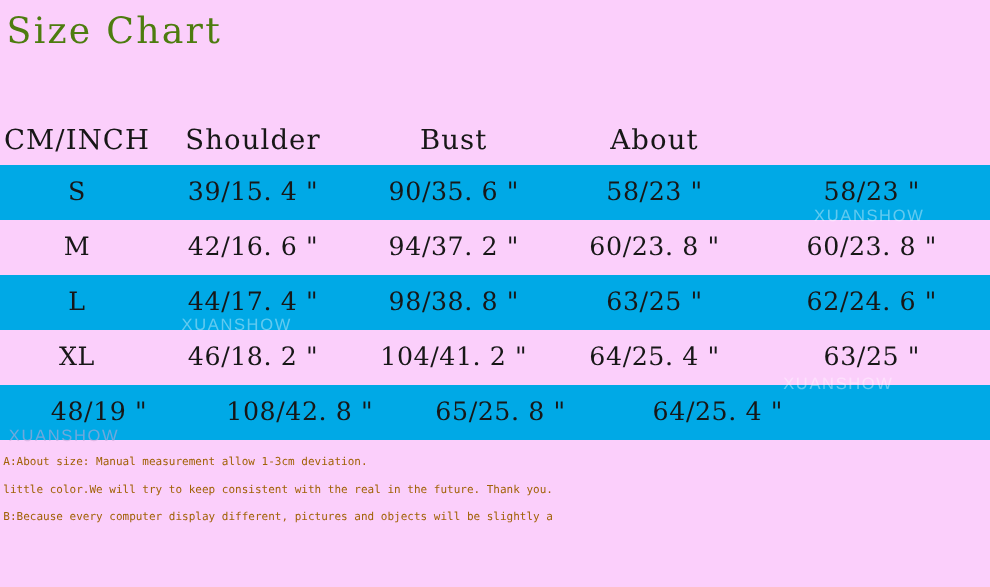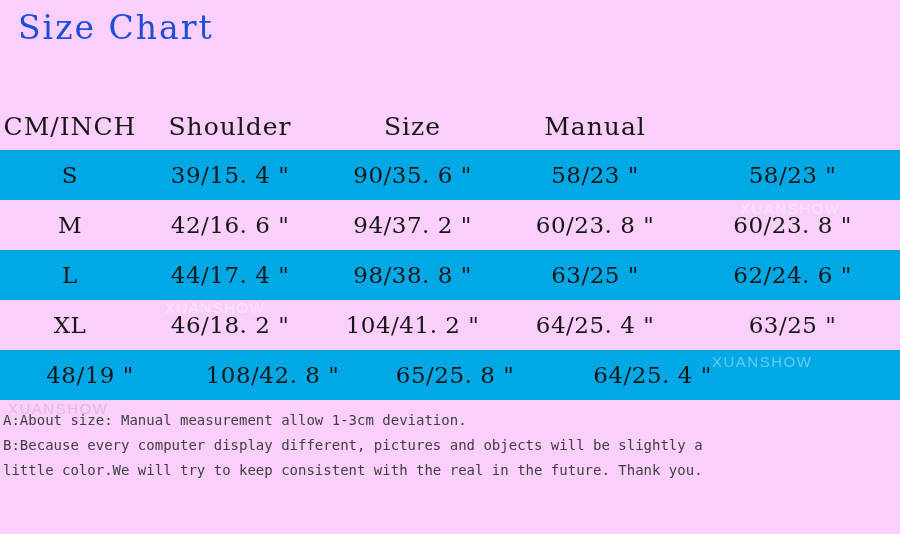--- a/index.html
+++ b/index.html
@@ -19,26 +19,26 @@
     position: relative;
     width: 900px;
     height: 534px;
     background: #fbcffb;
     overflow: hidden;
   }
 
   
   .title {
     position: absolute;
-    left: 18px;
+    left: 6px;
     top: 8px;
     font-family: "DejaVu Serif", "Liberation Serif", serif;
     font-size: 33px;
     letter-spacing: 2px;
-    color: #1d4ed8;
+    color: #4d7c0f;
     white-space: nowrap;
   }
 
   
   .table {
     position: absolute;
     left: 0;
     top: 103px;
     width: 796px;
   }
@@ -85,59 +85,58 @@
 
   
   .notes {
     position: absolute;
     left: 3px;
     top: 408px;
     width: 894px;
   }
   .note {
     font-family: "DejaVu Sans Mono", "Liberation Mono", monospace;
-    font-size: 14px;
+    font-size: 10px;
     line-height: 25px;
-    color: #404040;
+    color: #a16207;
     letter-spacing: 0px;
     white-space: nowrap;
   }
 
   
   .watermark {
     position: absolute;
     font-family: "Liberation Sans", "DejaVu Sans", sans-serif;
     font-size: 15px;
     letter-spacing: 1.5px;
     color: #ffffff;
     opacity: 0.38;
     pointer-events: none;
     white-space: nowrap;
     font-weight: 400;
-    margin-top: 12px;
   }
   .watermark.dark {
     color: #c9a8d4;
     opacity: 0.55;
   }
 </style>
 </head>
 <body>
 
 <div id="page">
 
   <div class="title">Size Chart</div>
 
   <div class="table">
 
     <div class="row header">
       <div class="cell c0">CM/INCH</div>
       <div class="cell c1">Shoulder</div>
-      <div class="cell c2">Size</div>
-      <div class="cell c3">Manual</div>
+      <div class="cell c2">Bust</div>
+      <div class="cell c3">About</div>
     </div>
 
     <div class="row data blue">
       <div class="cell c0">S</div>
       <div class="cell c1">39/15. 4 "</div>
       <div class="cell c2">90/35. 6 "</div>
       <div class="cell c3">58/23 "</div>
       <div class="cell c4">58/23 "</div>
     </div>
 
@@ -169,22 +168,22 @@
       <div class="cell c1">48/19 "</div>
       <div class="cell c2">108/42. 8 "</div>
       <div class="cell c3">65/25. 8 "</div>
       <div class="cell c4">64/25. 4 "</div>
     </div>
 
   </div>
 
   <div class="notes">
     <div class="note">A:About size: Manual measurement allow 1-3cm deviation.</div>
+    <div class="note">little color.We will try to keep consistent with the real in the future. Thank you.</div>
     <div class="note">B:Because every computer display different, pictures and objects will be slightly a</div>
-    <div class="note">little color.We will try to keep consistent with the real in the future. Thank you.</div>
   </div>
 
   <div class="watermark" style="left:740px; top:188px;">XUANSHOW</div>
   <div class="watermark" style="left:165px; top:287px;">XUANSHOW</div>
   <div class="watermark" style="left:712px; top:341px;">XUANSHOW</div>
   <div class="watermark dark" style="left:8px; top:388px;">XUANSHOW</div>
 
 </div>
 
 </body></html>

